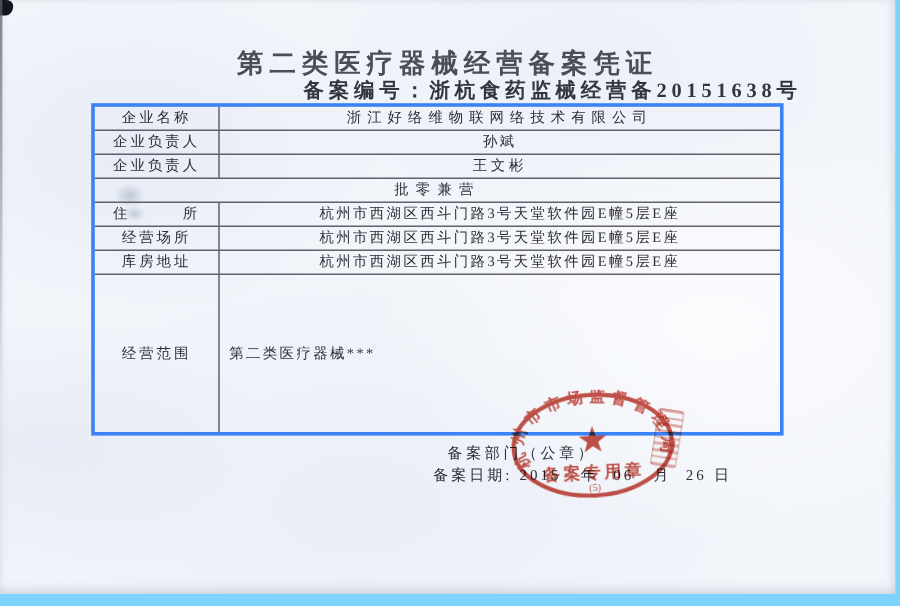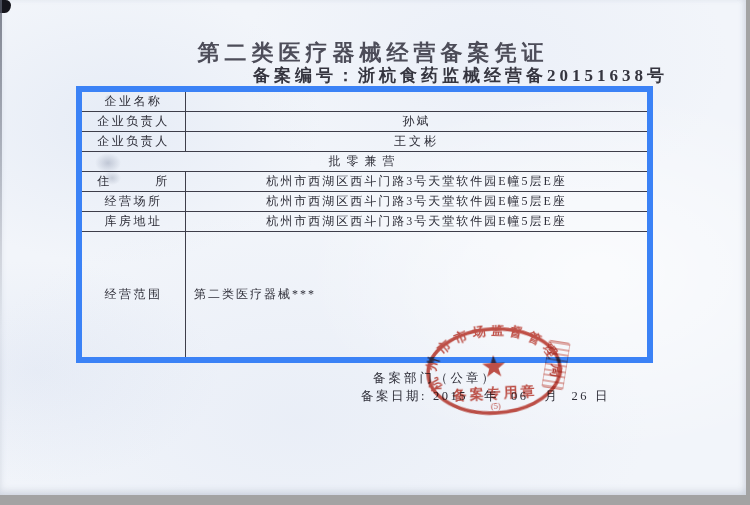--- a/index.html
+++ b/index.html
@@ -5,21 +5,21 @@
   html, body { margin: 0; padding: 0; }
   body {
     width: 750px; height: 505px;
     background: #ffffff;
     font-family: "Liberation Serif", "DejaVu Serif", serif;
     overflow: hidden;
   }
   .page {
     position: relative;
     width: 750px; height: 505px;
-    background: #a3a3a3;
+    background: #7dd3fc;
   }
   
   .paper {
     position: absolute;
     left: 0; top: 0; width: 746px; height: 495px;
     background:
       radial-gradient(ellipse 300px 200px at 15% 25%, rgba(199,212,235,.28), transparent 70%),
       radial-gradient(ellipse 420px 260px at 80% 55%, rgba(255,255,255,.65), transparent 70%),
       radial-gradient(ellipse 500px 300px at 40% 85%, rgba(203,214,236,.22), transparent 70%),
       radial-gradient(ellipse 350px 220px at 65% 12%, rgba(208,218,240,.20), transparent 70%),
@@ -56,21 +56,21 @@
   .subtitle {
     position: absolute; left: 253px; top: 64px;
     font-size: 17px; font-weight: bold;
     letter-spacing: 4px;
     color: #35353f;
   }
 
   .info-table {
     position: absolute; left: 76px; top: 86px;
     width: 577px; height: 277px;
-    border: 6px solid #3b82f6;
+    border: 3px solid #3b82f6;
     display: flex; flex-direction: column;
     box-sizing: border-box;
     color: #2e2e38;
     font-size: 12px;
   }
   .trow { display: flex; flex: none; height: 20px; border-bottom: 1px solid #3e3e4a; box-sizing: border-box; }
   .trow:last-child { border-bottom: none; flex: 1 1 auto; height: auto; }
   .tcell { display: flex; align-items: center; justify-content: center; overflow: hidden; white-space: nowrap; }
   .tlabel { width: 104px; flex: none; border-right: 1px solid #3e3e4a; box-sizing: border-box; letter-spacing: 2.5px; }
   .tvalue { flex: 1 1 auto; }
@@ -124,20 +124,21 @@
   <div class="smudge s2"></div>
   <div class="smudge s3"></div>
 
   <div class="title">第二类医疗器械经营备案凭证</div>
 
   <div class="subtitle"><span>备案编号：</span><span>浙杭食药监械经营备20151638号</span></div>
 
   <div class="info-table">
     <div class="trow">
       <div class="tcell tlabel">企业名称</div>
+      <div class="tcell tvalue">浙江好络维物联网络技术有限公司</div>
     </div>
     <div class="trow">
       <div class="tcell tlabel">企业负责人</div>
       <div class="tcell tvalue">孙斌</div>
     </div>
     <div class="trow">
       <div class="tcell tlabel">企业负责人</div>
       <div class="tcell tvalue">王文彬</div>
     </div>
     <div class="trow">

